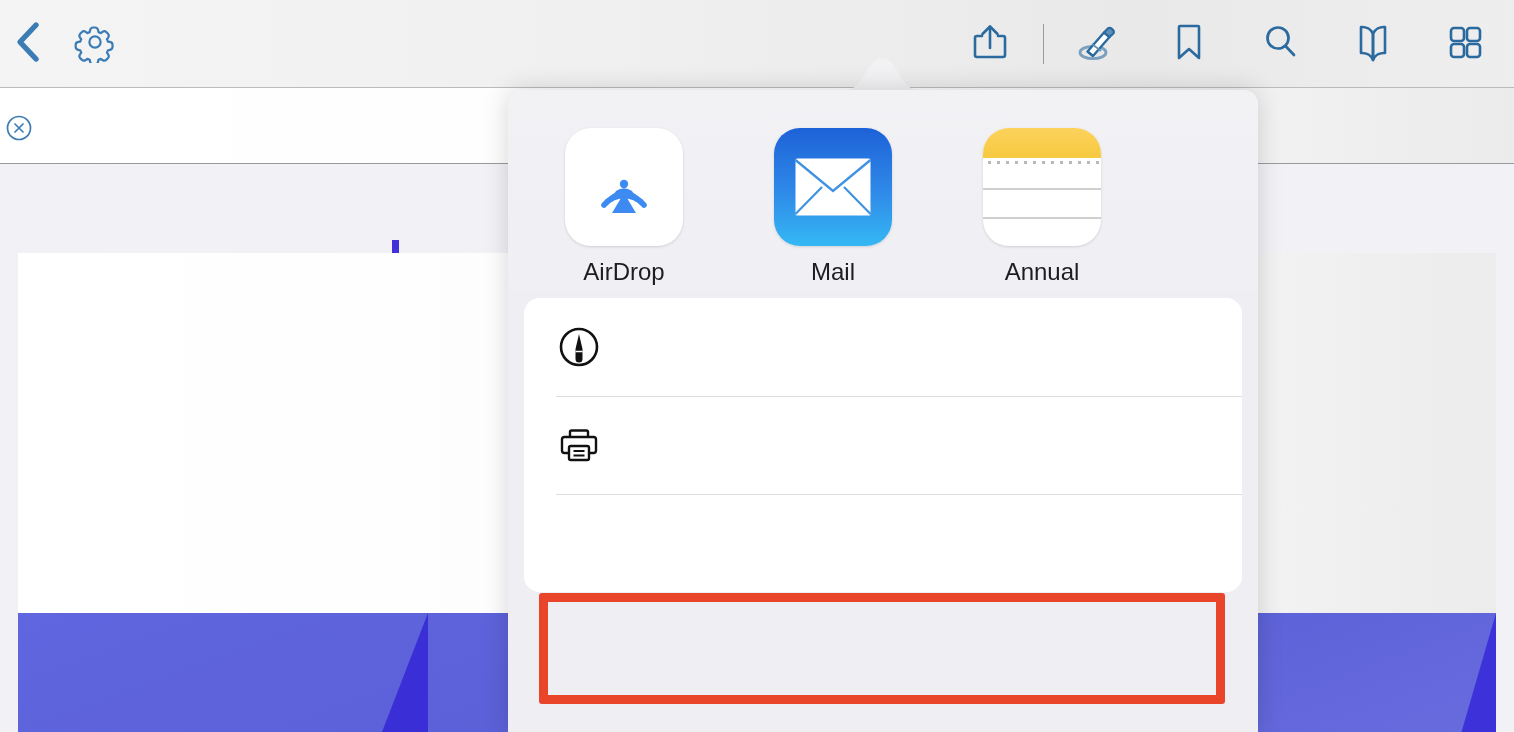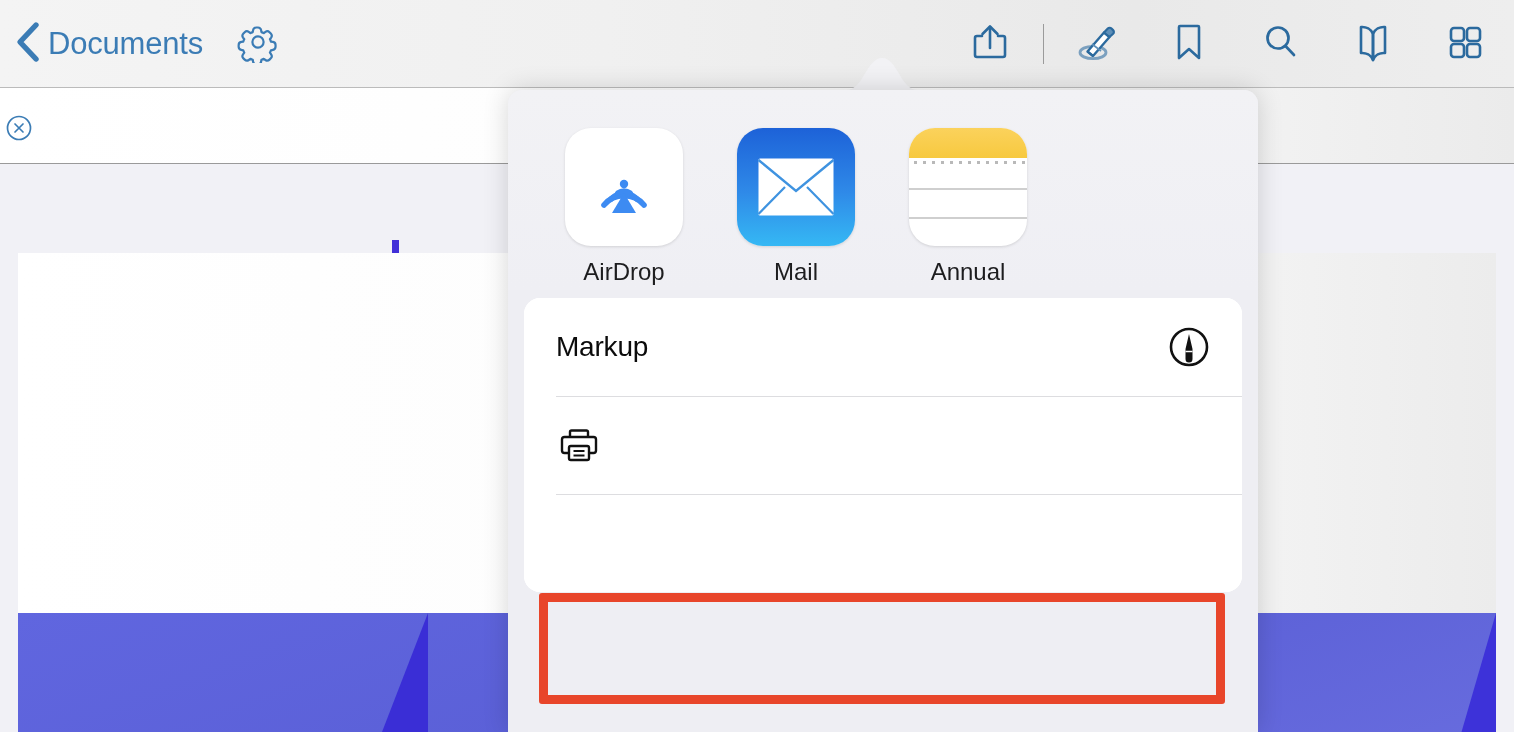--- a/index.html
+++ b/index.html
@@ -154,20 +154,21 @@
     color: #111111;
     letter-spacing: -0.1px;
   }
 
   
   .targets {
     display: flex;
     padding: 38px 7px 0 30px;
     background: linear-gradient(to bottom, #f2f2f5 0%, #efeff4 100%);
     height: 200px;
+    gap: 37px;
   }
   .target {
     width: 172px;
     display: flex;
     flex-direction: column;
     align-items: center;
     cursor: pointer;
   }
   .target-icon {
     width: 118px; height: 118px;
@@ -282,21 +283,20 @@
   </div>
 
   <div class="toolbar">
 
     <div class="tb-back">
       <span>
         <svg width="26" height="42" viewBox="0 0 26 42">
           <path d="M22 4 L6 21 L22 38" fill="none" stroke="#3b7cb5" stroke-width="5.4" stroke-linecap="round" stroke-linejoin="round"></path>
         </svg>
       </span>
-      <span class="tb-back-label">Documents</span>
     </div>
 
     <div class="tb-gear">
       <span>
         <svg width="42" height="42" viewBox="0 0 42 42">
           <path d="M21 6.5 a3.2 3.2 0 0 1 3.1 2.6 l.35 2.0 a9.8 9.8 0 0 1 2.35 1.0 l1.65-1.2
                    a3.2 3.2 0 0 1 4.05.35 l1.3 1.3 a3.2 3.2 0 0 1 .35 4.05 l-1.2 1.65
                    a9.8 9.8 0 0 1 1.0 2.35 l2.0.35 a3.2 3.2 0 0 1 2.6 3.1 v1.8
                    a3.2 3.2 0 0 1-2.6 3.1 l-2.0.35 a9.8 9.8 0 0 1-1.0 2.35 l1.2 1.65
                    a3.2 3.2 0 0 1-.35 4.05 l-1.3 1.3 a3.2 3.2 0 0 1-4.05.35 l-1.65-1.2
@@ -434,21 +434,20 @@
         </div>
         <div class="target-label">Annual</div>
       </div>
 
     </div>
 
     <div class="actions">
       <div class="action-card">
 
         <div class="action-row">
-          <div class="action-label">Markup</div>
           <div class="action-icon">
             <svg width="44" height="44" viewBox="0 0 44 44">
               <circle cx="22" cy="22" r="18" fill="none" stroke="#111111" stroke-width="2.6"></circle>
               <path d="M22 9 L25.5 24 L25.5 34 a3.5 3.5 0 0 1-7 0 L18.5 24 Z" fill="#111111"></path>
               <path d="M18.5 26.5 h7" stroke="#ffffff" stroke-width="1.6"></path>
             </svg>
           </div>
         </div>
 
         <div class="action-row">

